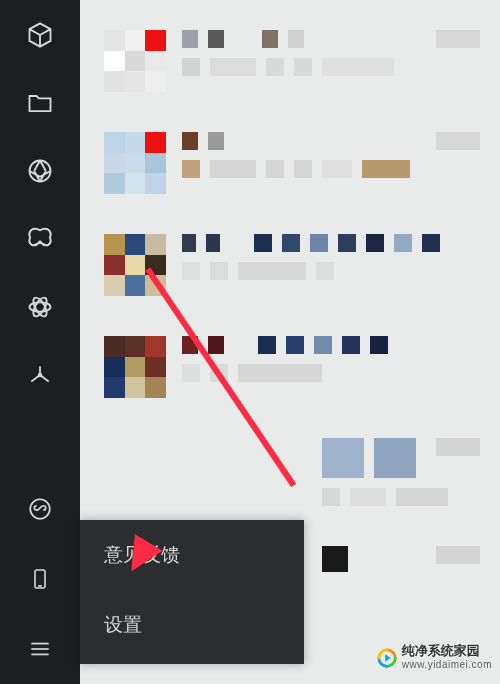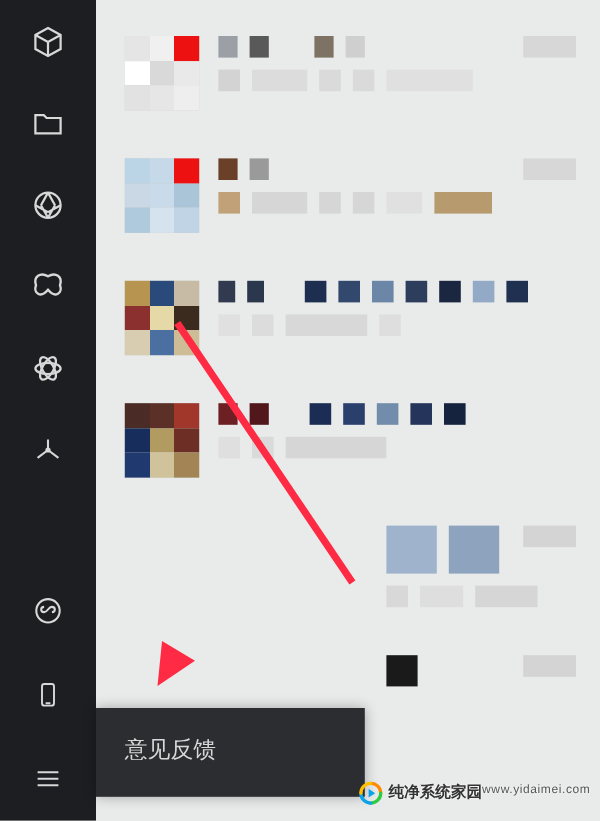--- a/index.html
+++ b/index.html
@@ -53,21 +53,21 @@
     pointer-events: none;
   }
 
   .watermark {
     position: absolute; right: 8px; bottom: 14px; display: flex; align-items: center; gap: 6px;
     font-size: 13px; color: #333; text-shadow: 0 0 2px #fff;
   }
   .watermark .wm-logo {
     width: 20px; height: 20px; position: relative;
   }
-  .wm-text { display: flex; line-height: 1.15; }
+  .wm-text { display: flex; flex-direction: column; line-height: 1.15; }
   .wm-text .url { font-size: 10px; color: #555; letter-spacing: 0.5px; }
 
   
   .mosaic { display: grid; grid-template-columns: repeat(3, 1fr); grid-template-rows: repeat(3, 1fr); width: 62px; height: 62px; }
   .mosaic > div { width: 100%; height: 100%; }
 </style>
 </head>
 <body>
 
 <div class="sidebar">
@@ -300,20 +300,23 @@
       </div>
     </div>
 
   </div>
 </div>
 
 <div class="popup">
   <div class="item">
     <span>意见反馈</span>
   </div>
+  <div class="item">
+    <span>设置</span>
+  </div>
 </div>
 
 <div class="arrow-line"></div>
 <div class="arrow-head"></div>
 
 <div class="watermark">
   <div class="wm-logo">
     <svg viewBox="0 0 24 24" width="22" height="22">
       <path d="M12 3 A9 9 0 0 1 21 12" fill="none" stroke="#ff8a00" stroke-width="3" stroke-linecap="round"></path>
       <path d="M21 12 A9 9 0 0 1 12 21" fill="none" stroke="#2ecc40" stroke-width="3" stroke-linecap="round"></path>

